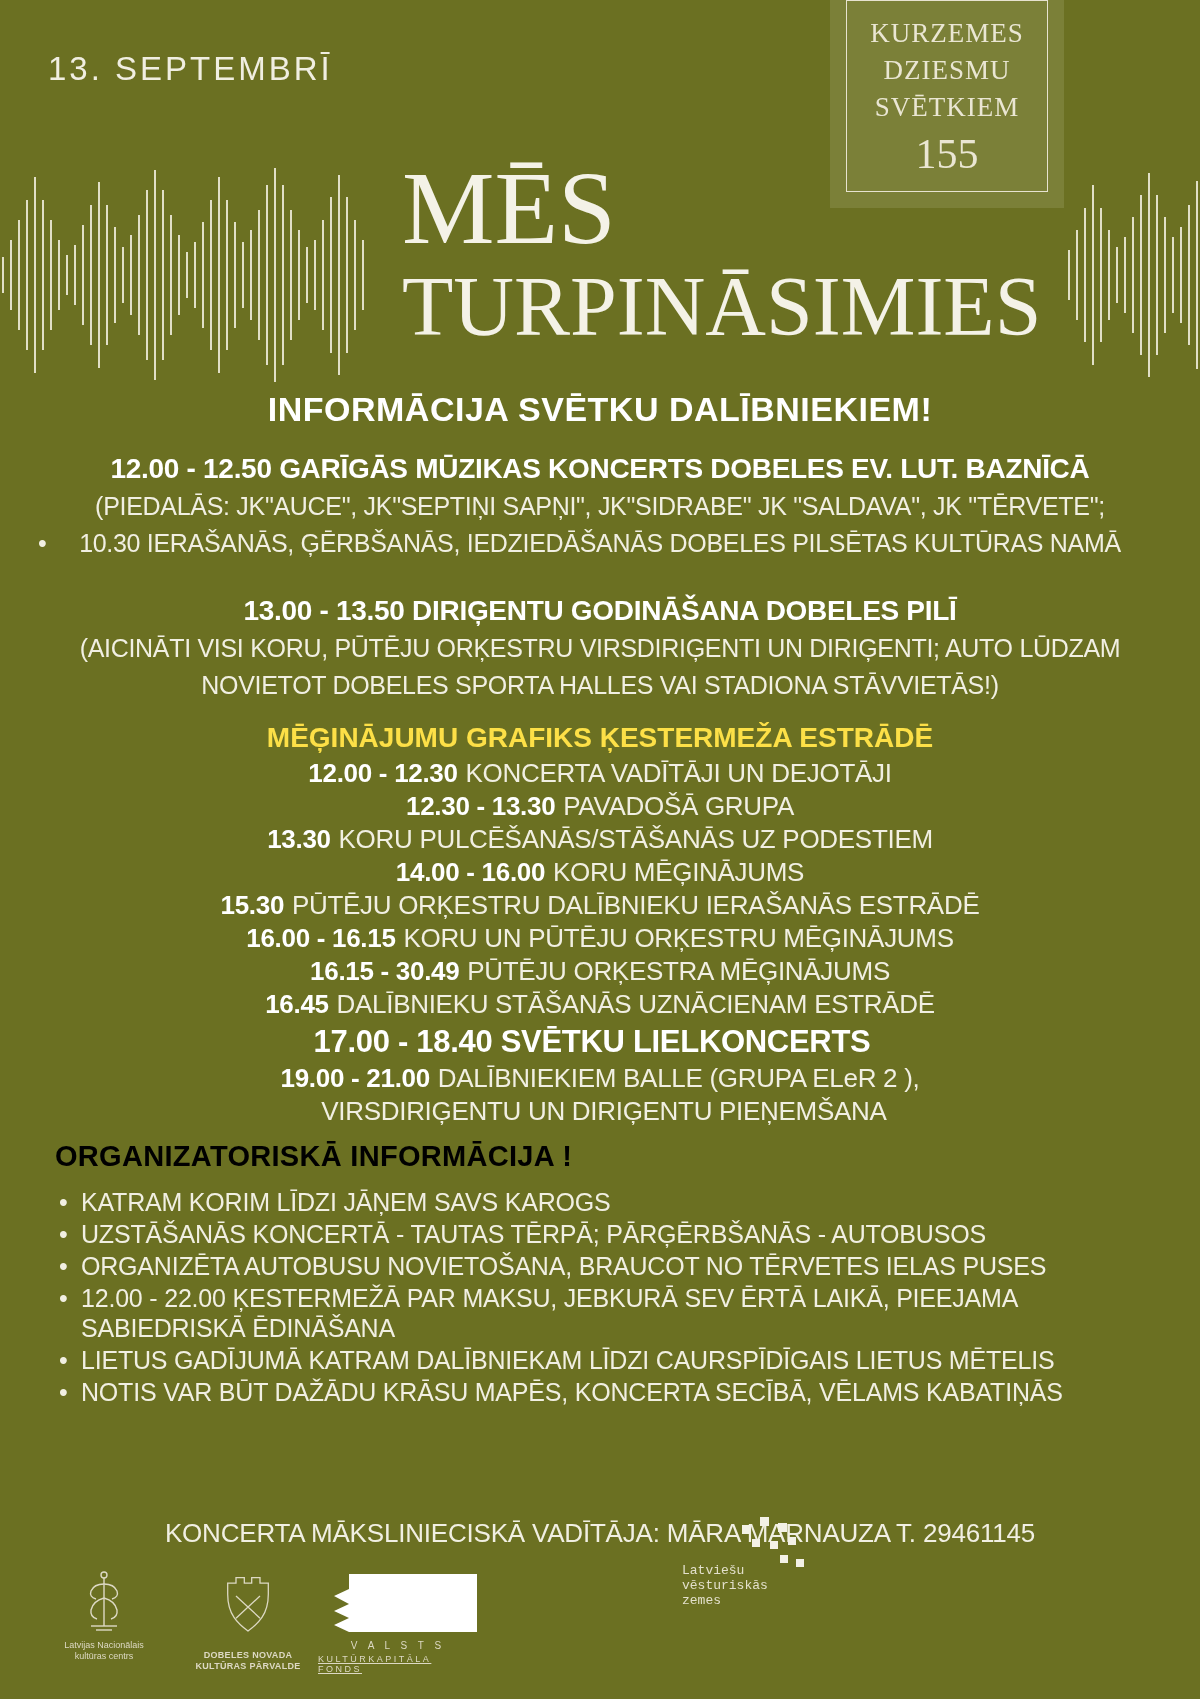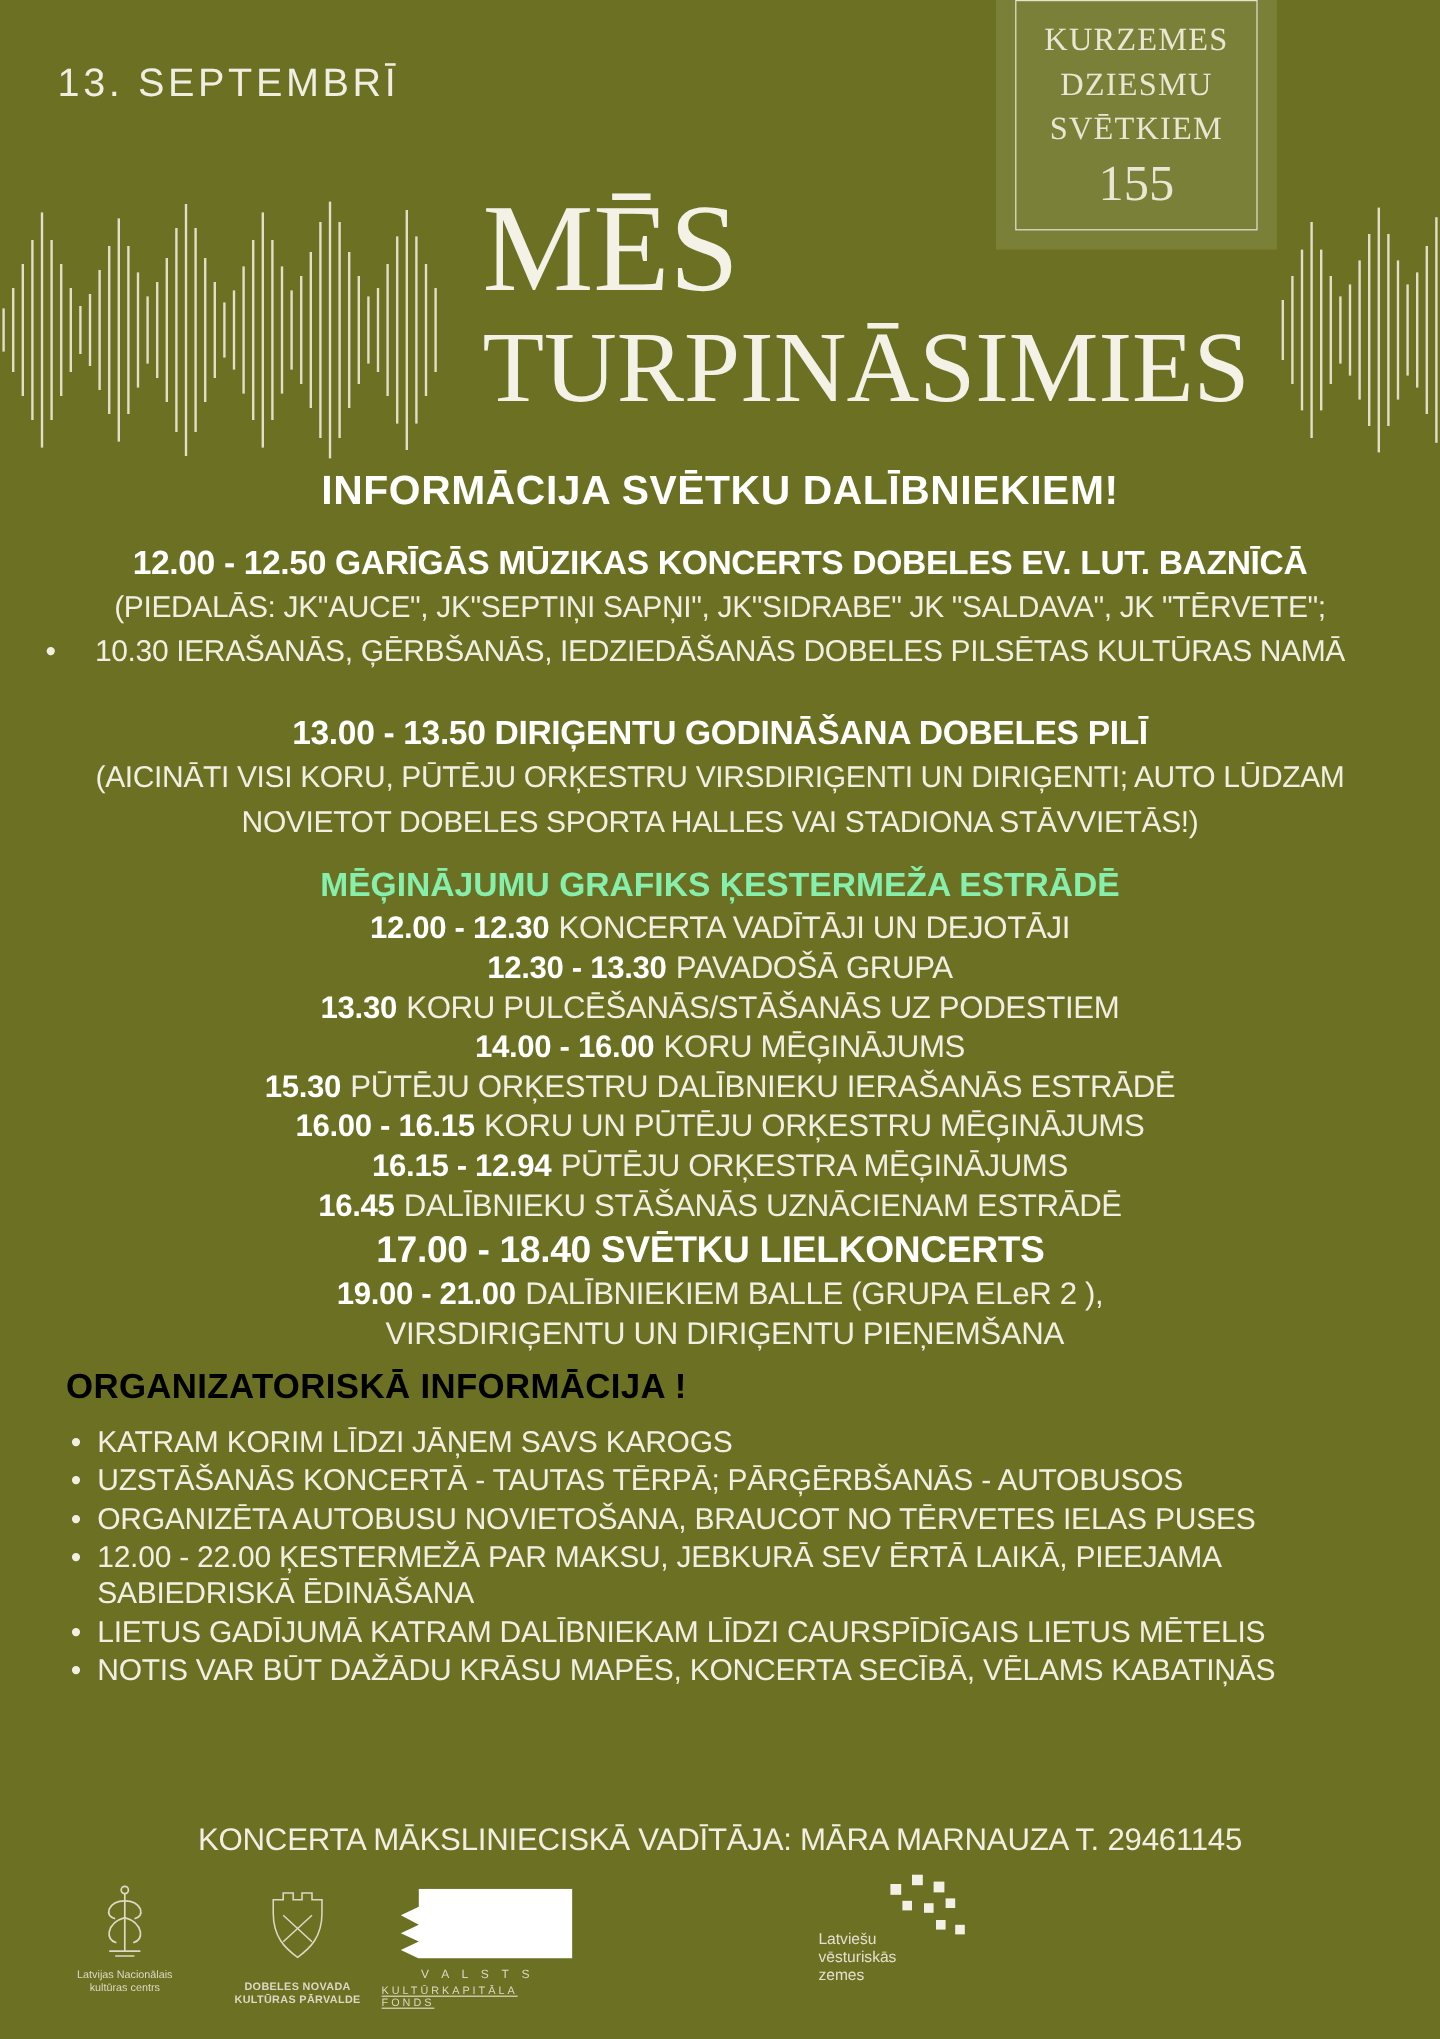--- a/index.html
+++ b/index.html
@@ -32,21 +32,21 @@
   
   .center{position:absolute;left:0;right:0;text-align:center;}
   .info-heading{top:390px;font-size:34px;font-weight:800;color:#ffffff;letter-spacing:.5px;}
   .sec1{top:450px;}
   .sec2{top:592px;}
   .b{font-weight:800;color:#ffffff;}
   .reg{font-weight:400;color:#f1efe2;}
   .h-line{font-size:28px;line-height:38px;letter-spacing:-.3px;}
   .t-line{font-size:25px;line-height:37px;letter-spacing:-.3px;position:relative;}
   .stray-bullet{position:absolute;left:38px;top:0;font-size:25px;color:#f1efe2;}
-  .sched-head{top:722px;font-size:28px;font-weight:800;color:#86efac;}
+  .sched-head{top:722px;font-size:28px;font-weight:800;color:#fde047;}
   .sched{top:757px;}
   .sched-row{font-size:26px;line-height:33px;letter-spacing:-.3px;}
   .sched-row .time{font-weight:800;color:#ffffff;margin-right:.3em;}
   .sched-row .what{font-weight:400;color:#f1efe2;}
   .sched-row.big{font-size:31px;line-height:37px;margin:2px 0;}
   .sched-row.big .time{margin-right:16px;}
   
   .org{position:absolute;left:55px;right:50px;top:1140px;text-align:left;}
   .org-heading{font-size:29px;font-weight:800;color:#000000;letter-spacing:.3px;margin-bottom:14px;}
   .org-list{list-style:none;margin:0;padding:0;}
@@ -61,21 +61,21 @@
   .logo .cap{text-align:center;line-height:11px;margin-top:6px;}
   .cap-sm{font-size:9px;}
   .cap-bold{font-size:9px;font-weight:700;letter-spacing:.3px;}
   .logo-lnkc{left:48px;top:1568px;width:112px;display:flex;flex-direction:column;align-items:center;}
   .logo-dobele{left:192px;top:1572px;width:112px;display:flex;flex-direction:column;align-items:center;}
   .logo-vkkf{left:318px;top:1574px;width:160px;display:flex;flex-direction:column;align-items:center;}
   .vkkf-cap1{font-size:10px;letter-spacing:4px;margin-top:8px;}
   .vkkf-cap2{font-size:9px;letter-spacing:2.5px;margin-top:3px;text-decoration:underline;}
   .logo-zemgale{left:500px;top:1574px;display:flex;align-items:center;gap:10px;}
   .zemgale-text{font-size:16px;line-height:19px;letter-spacing:.3px;color:#e3e0cc;}
-  .logo-zemes{left:682px;top:1562px;width:170px;height:100px;}
+  .logo-zemes{left:682px;top:1517px;width:170px;height:100px;font-family:Liberation Mono, monospace;}
   .zemes-squares{position:absolute;left:58px;top:0;}
   .zemes-text{position:absolute;left:0;top:46px;font-size:13px;line-height:15px;color:#e3e0cc;}
 </style>
 </head>
 <body>
 
 <div class="poster">
 
   <div class="date">13. SEPTEMBRĪ</div>
 
@@ -180,21 +180,21 @@
 
   <div class="center sched-head">MĒĢINĀJUMU GRAFIKS ĶESTERMEŽA ESTRĀDĒ</div>
 
   <div class="center sched">
     <div class="sched-row"><span class="time">12.00 - 12.30</span><span class="what">KONCERTA VADĪTĀJI UN DEJOTĀJI</span></div>
     <div class="sched-row"><span class="time">12.30 - 13.30</span><span class="what">PAVADOŠĀ GRUPA</span></div>
     <div class="sched-row"><span class="time">13.30</span><span class="what">KORU PULCĒŠANĀS/STĀŠANĀS UZ PODESTIEM</span></div>
     <div class="sched-row"><span class="time">14.00 - 16.00</span><span class="what">KORU MĒĢINĀJUMS</span></div>
     <div class="sched-row"><span class="time">15.30</span><span class="what">PŪTĒJU ORĶESTRU DALĪBNIEKU IERAŠANĀS ESTRĀDĒ</span></div>
     <div class="sched-row"><span class="time">16.00 - 16.15</span><span class="what">KORU UN PŪTĒJU ORĶESTRU MĒĢINĀJUMS</span></div>
-    <div class="sched-row"><span class="time">16.15 - 12.94</span><span class="what">PŪTĒJU ORĶESTRA MĒĢINĀJUMS</span></div>
+    <div class="sched-row"><span class="time">16.15 - 30.49</span><span class="what">PŪTĒJU ORĶESTRA MĒĢINĀJUMS</span></div>
     <div class="sched-row"><span class="time">16.45</span><span class="what">DALĪBNIEKU STĀŠANĀS UZNĀCIENAM ESTRĀDĒ</span></div>
     <div class="sched-row big"><span class="time">17.00 - 18.40 SVĒTKU LIELKONCERTS</span><span class="what"></span></div>
     <div class="sched-row"><span class="time">19.00 - 21.00</span><span class="what">DALĪBNIEKIEM BALLE (GRUPA ELeR 2 ),</span></div>
     <div class="sched-row"><span class="time"></span><span class="what">VIRSDIRIĢENTU UN DIRIĢENTU PIEŅEMŠANA</span></div>
   </div>
 
   <div class="org">
     <div class="org-heading">ORGANIZATORISKĀ INFORMĀCIJA !</div>
     <ul class="org-list">
       <li><span class="marker">•</span><span>KATRAM KORIM LĪDZI JĀŅEM SAVS KAROGS</span></li>

